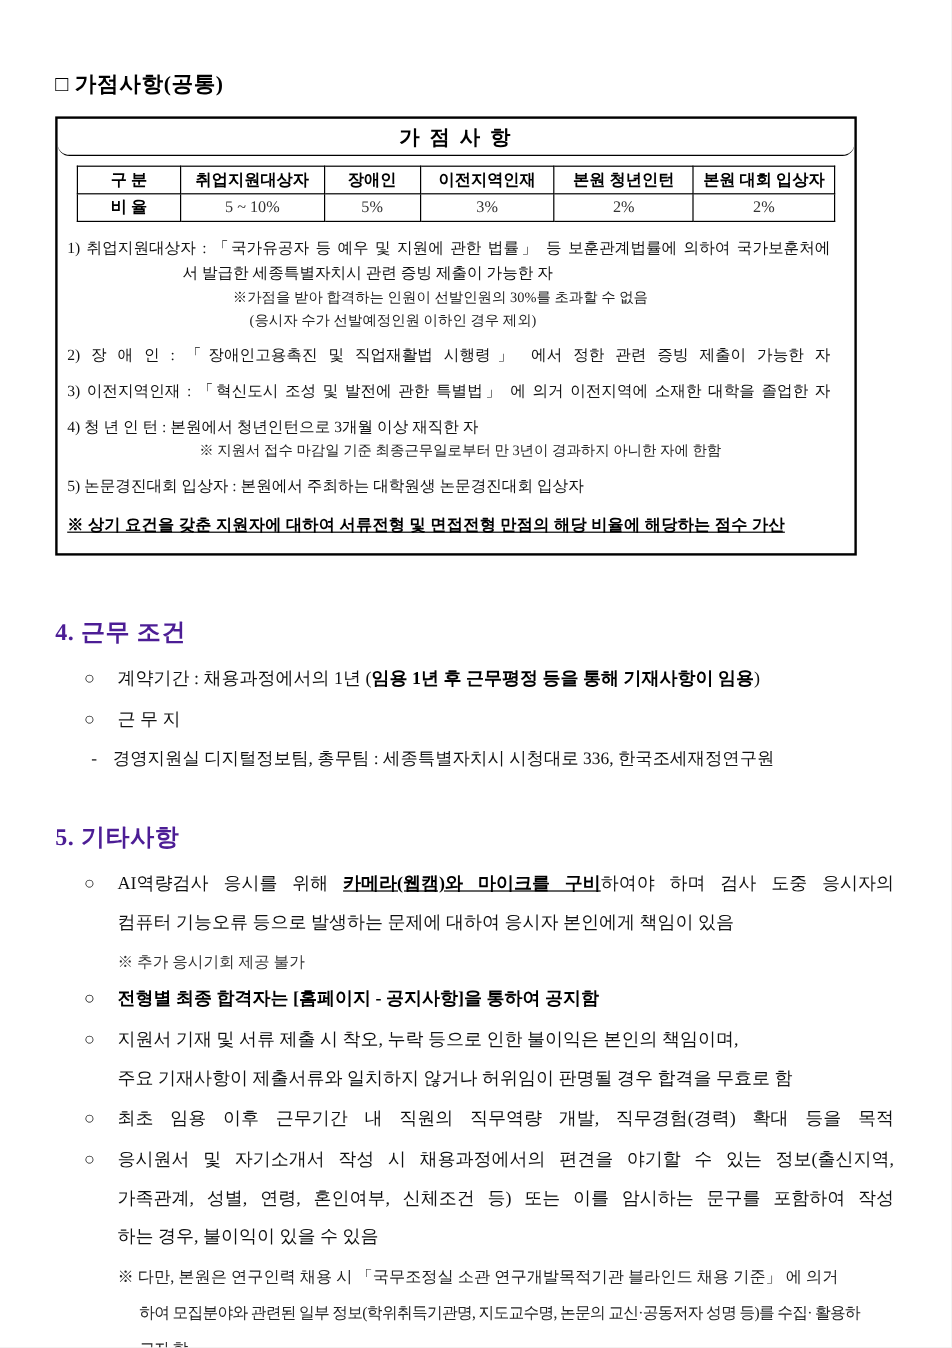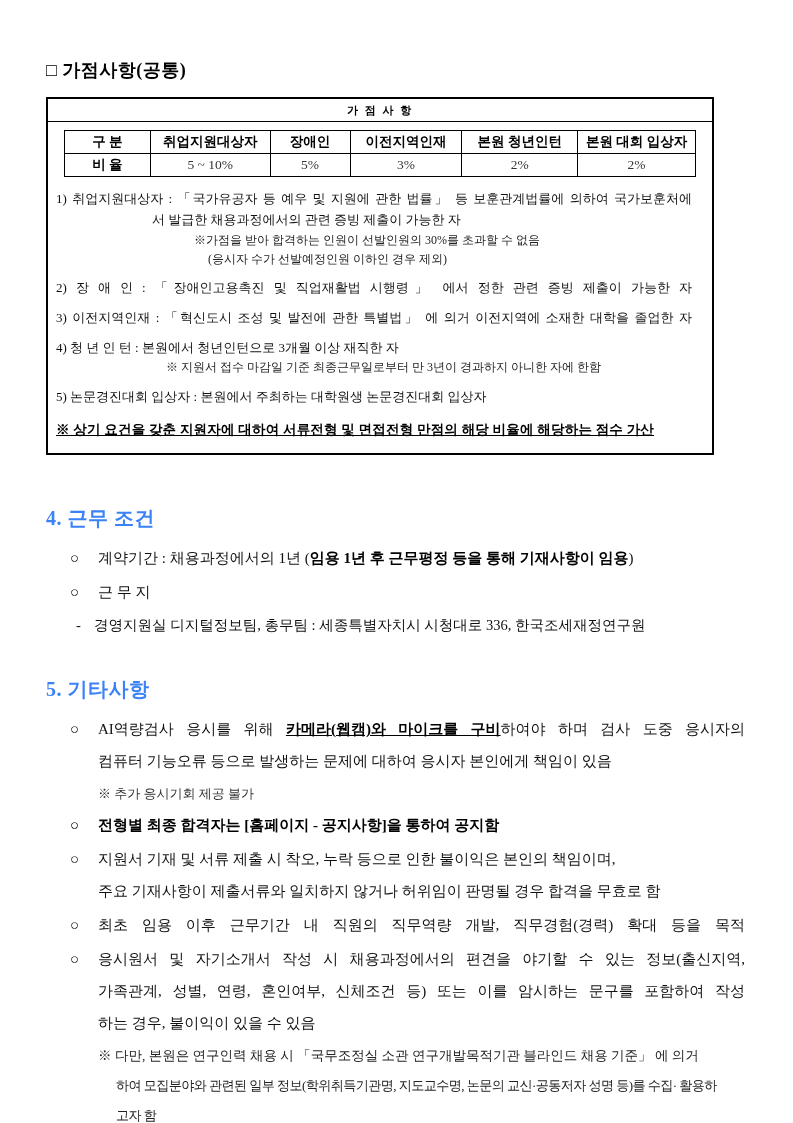--- a/index.html
+++ b/index.html
@@ -18,22 +18,22 @@
   .doc-title{
     font-size:18px;font-weight:bold;letter-spacing:.5px;color:#000;
   }
   
   .bonus-box{
     margin-top:15px;
     border:2px solid #000;
     width:668px;box-sizing:border-box;
   }
   .bonus-caption{
-    text-align:center;font-weight:bold;font-size:11px;letter-spacing:2px;
-    padding:4px 0 3px 0;border-bottom:1.5px solid #000;color:#000;
+    text-align:center;font-weight:bold;font-size:17px;letter-spacing:2px;
+    padding:4px 0 3px 0;border-bottom:1.5px solid #000;color:#000;border-radius:10px;
   }
   table.rate{
     border-collapse:collapse;margin:8px auto 2px auto;width:632px;
   }
   table.rate th, table.rate td{
     border:1.2px solid #000;text-align:center;font-size:13.5px;
     padding:2px 2px;height:20px;box-sizing:border-box;
   }
   table.rate th{font-weight:bold;color:#000;}
   table.rate td{font-weight:normal;color:#333;}
@@ -48,21 +48,21 @@
   .sub{font-size:12px;color:#222;}
   .ind2{padding-left:138px;}
   .ind3{padding-left:152px;}
   .ind4{padding-left:110px;}
   .foot{
     font-weight:bold;font-size:13.5px;text-decoration:underline;
     margin:12px 0 6px 0;color:#000;letter-spacing:.2px;
   }
   
   .sec-heading{
-    font-size:20px;font-weight:bold;color:#3b82f6;letter-spacing:.5px;
+    font-size:20px;font-weight:bold;color:#4c1d95;letter-spacing:.5px;
   }
   .sec4{margin-top:50px;}
   .sec5{margin-top:36px;}
   .sec-body{margin-top:10px;}
   .bullet{
     display:flex;align-items:flex-start;
     font-size:15px;line-height:32px;color:#111;
     margin:0 0 2px 24px;
   }
   .bullet .marker{
@@ -115,21 +115,21 @@
         <td class="c3">3%</td>
         <td class="c4">2%</td>
         <td class="c5">2%</td>
       </tr>
     </tbody>
       </table>
 
     <div class="notes">
       <div class="note">
         <div class="jl">1) 취업지원대상자 : 「국가유공자 등 예우 및 지원에 관한 법률」 등 보훈관계법률에 의하여 국가보훈처에</div>
-        <div class="ind1">서 발급한 채용과정에서의 관련 증빙 제출이 가능한 자</div>
+        <div class="ind1">서 발급한 세종특별자치시 관련 증빙 제출이 가능한 자</div>
         <div class="sub ind2">※가점을 받아 합격하는 인원이 선발인원의 30%를 초과할 수 없음</div>
         <div class="sub ind3">(응시자 수가 선발예정인원 이하인 경우 제외)</div>
       </div>
       <div class="note jl">2) 장  애  인 :  「장애인고용촉진 및 직업재활법 시행령」 에서 정한 관련 증빙 제출이 가능한 자</div>
       <div class="note jl">3) 이전지역인재 : 「혁신도시 조성 및 발전에 관한 특별법」 에 의거 이전지역에 소재한 대학을 졸업한 자</div>
       <div class="note">
         <div>4) 청 년 인 턴 : 본원에서 청년인턴으로 3개월 이상 재직한 자</div>
         <div class="sub ind4">※ 지원서 접수 마감일 기준 최종근무일로부터 만 3년이 경과하지 아니한 자에 한함</div>
       </div>
       <div class="note">5) 논문경진대회 입상자 : 본원에서 주최하는 대학원생 논문경진대회 입상자</div>

